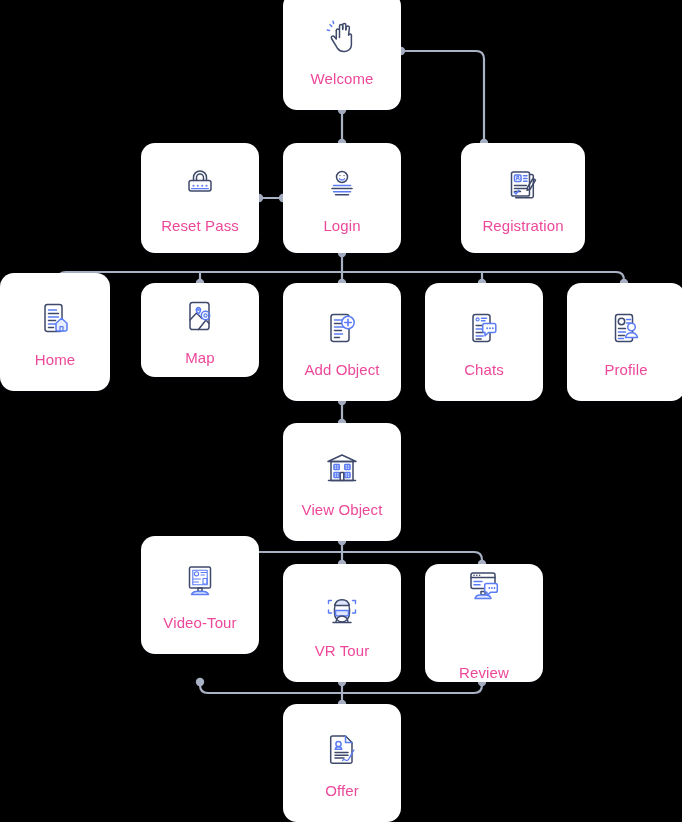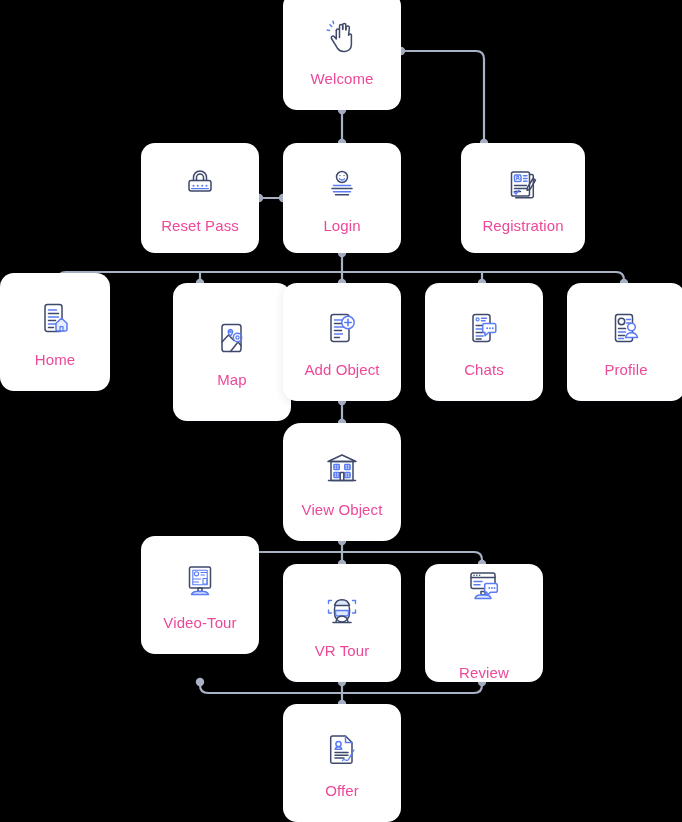--- a/index.html
+++ b/index.html
@@ -214,21 +214,21 @@
         <path d="M13.5 26 h7" stroke="#5b7cf5"></path>
         <path d="M13.5 29.5 h5"></path>
         <path d="M21 25.2 l5.5 -5 l5.5 5 v6.4 a1.4 1.4 0 0 1 -1.4 1.4 h-8.2
                  a1.4 1.4 0 0 1 -1.4 -1.4 z" fill="#e8eeff" stroke="#5b7cf5"></path>
         <path d="M25 33 v-4.4 h3 V33" stroke="#5b7cf5" stroke-width="1.2"></path>
       </svg>
     </div>
     <div class="node-label">Home</div>
   </div>
 
-  <div class="node" style="left:141px; top:283px; width:118px; height:138px;margin-left:32px;">
+  <div class="node" style="left:141px; top:283px; width:118px; height:94px;">
     <div class="node-icon">
       <svg width="40" height="40" viewBox="0 0 40 40" fill="none" stroke="#3f4a6b" stroke-width="1.5" stroke-linecap="round" stroke-linejoin="round">
         <rect x="10" y="6.5" width="19" height="27" rx="2.6"></rect>
         <path d="M10 24 l6.5 -7 l5.5 5.5" stroke="#3f4a6b"></path>
         <path d="M18.5 33.5 l7.5 -9.5 l3 3.5" stroke="#3f4a6b"></path>
         <path d="M16.2 13.8 a2.2 2.2 0 1 1 4.4 0 c0 1.9 -2.2 4.2 -2.2 4.2 s-2.2 -2.3 -2.2 -4.2 z" stroke="#5b7cf5"></path>
         <circle cx="18.4" cy="13.7" r="0.85" stroke="#5b7cf5" stroke-width="1.1"></circle>
         <circle cx="25.5" cy="19.5" r="4.2" stroke="#5b7cf5"></circle>
         <circle cx="25.5" cy="19.5" r="1.6" stroke="#5b7cf5" stroke-width="1.2"></circle>
       </svg>
@@ -288,21 +288,21 @@
         <path d="M12.5 24 h7" stroke="#5b7cf5"></path>
         <path d="M12.5 27.5 h6"></path>
         <path d="M12.5 30.5 h5" stroke="#5b7cf5"></path>
         <circle cx="25.5" cy="19" r="3.8" fill="#ffffff" stroke="#5b7cf5"></circle>
         <path d="M19.5 29.5 a6.2 6.2 0 0 1 12 0 z" fill="#ffffff" stroke="#5b7cf5"></path>
       </svg>
     </div>
     <div class="node-label">Profile</div>
   </div>
 
-  <div class="node" style="left:283px; top:423px; width:118px; height:118px;border-radius:18px;">
+  <div class="node" style="left:283px; top:423px; width:118px; height:118px;">
     <div class="node-icon">
       <svg width="40" height="40" viewBox="0 0 40 40" fill="none" stroke="#3f4a6b" stroke-width="1.5" stroke-linecap="round" stroke-linejoin="round">
         <path d="M6 13.5 L20 7 L34 13.5 z"></path>
         <path d="M8.5 13.5 h23"></path>
         <path d="M9 13.5 v19 h22 v-19"></path>
         <path d="M6.5 32.5 h27"></path>
         <rect x="12" y="16.5" width="5.2" height="5" rx="0.6" fill="#dfe7ff" stroke="#5b7cf5"></rect>
         <rect x="22.8" y="16.5" width="5.2" height="5" rx="0.6" fill="#dfe7ff" stroke="#5b7cf5"></rect>
         <rect x="12" y="24.5" width="5.2" height="5" rx="0.6" fill="#dfe7ff" stroke="#5b7cf5"></rect>
         <rect x="22.8" y="24.5" width="5.2" height="5" rx="0.6" fill="#dfe7ff" stroke="#5b7cf5"></rect>

